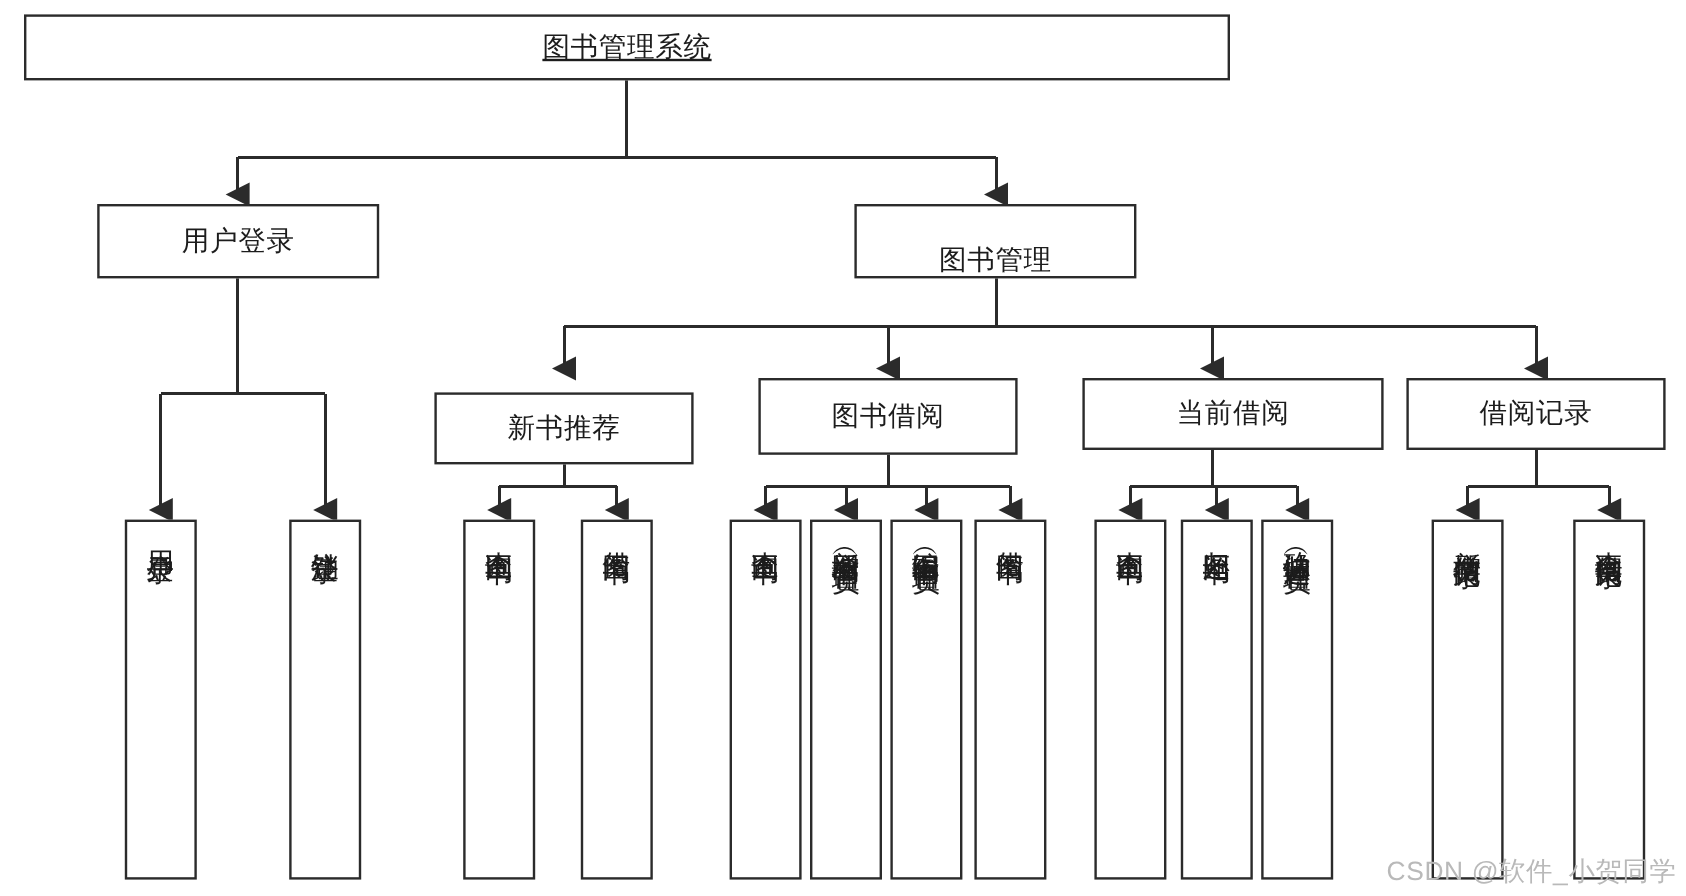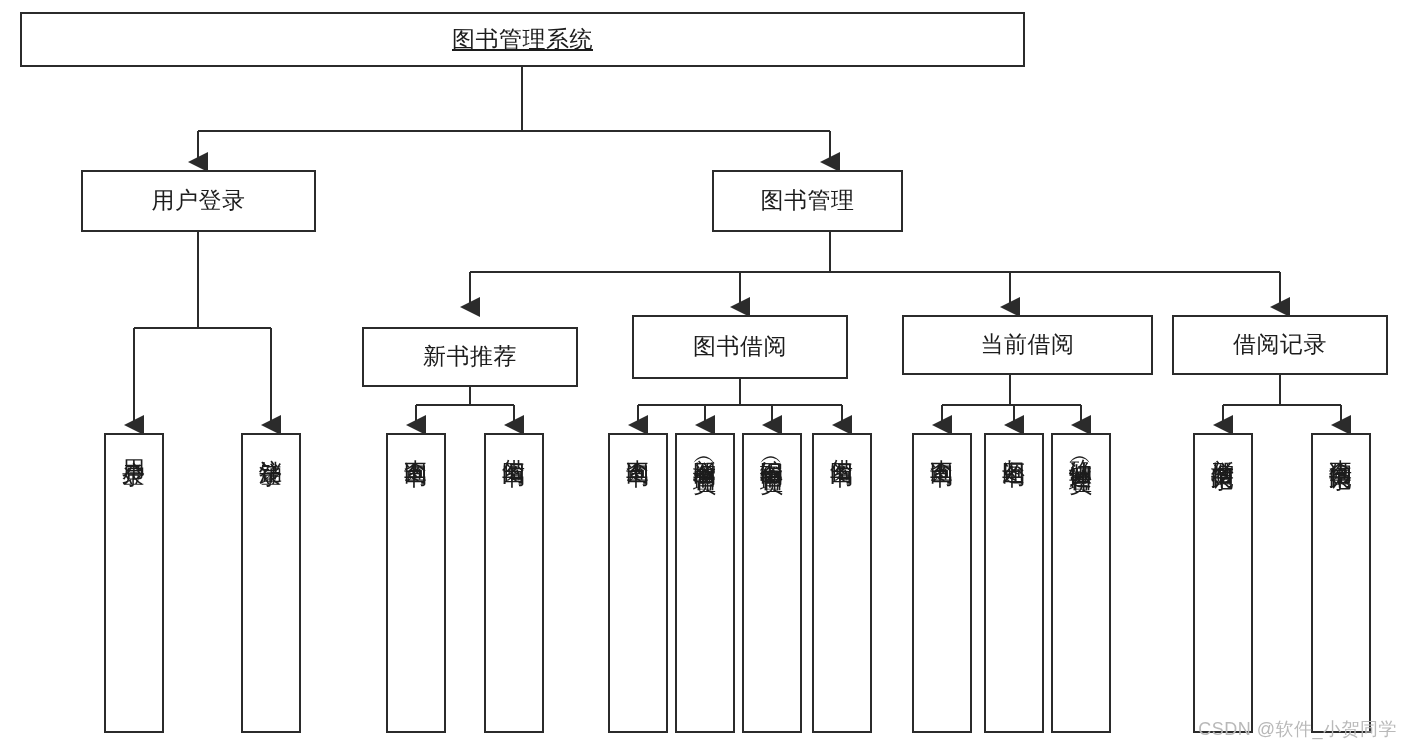--- a/index.html
+++ b/index.html
@@ -59,21 +59,21 @@
     text-orientation: upright;
     font-size: 23px;
     line-height: 1.05;
     letter-spacing: 2px;
     margin: 0 auto;
   }
   .watermark {
     position: absolute;
     right: 8px;
     bottom: 6px;
-    font-size: 18px;
+    font-size: 22px;
     color: #b9b9b9;
     letter-spacing: 0.5px;
     white-space: nowrap;
     user-select: none;
   }
 </style>
 </head>
 <body>
 
 <div id="diagram-root">
@@ -128,21 +128,21 @@
     </g>
   </svg>
 
   <div class="node horizontal root" style="left: 20px; top: 12px; width: 1005px; height: 55px;">
     <span class="node-label">图书管理系统</span>
   </div>
 
   <div class="node horizontal" style="left: 81px; top: 170px; width: 235px; height: 62px;">
     <span class="node-label">用户登录</span>
   </div>
-  <div class="node horizontal" style="left: 712px; top: 170px; width: 191px; height: 62px;">
+  <div class="node horizontal" style="left: 712px; top: 170px; width: 235px; height: 62px; align-items: flex-end;">
     <span class="node-label">图书管理</span>
   </div>
 
   <div class="node horizontal" style="left: 362px; top: 327px; width: 216px; height: 60px;">
     <span class="node-label">新书推荐</span>
   </div>
   <div class="node horizontal" style="left: 632px; top: 315px; width: 216px; height: 64px;">
     <span class="node-label">图书借阅</span>
   </div>
   <div class="node horizontal" style="left: 902px; top: 315px; width: 251px; height: 60px;">

